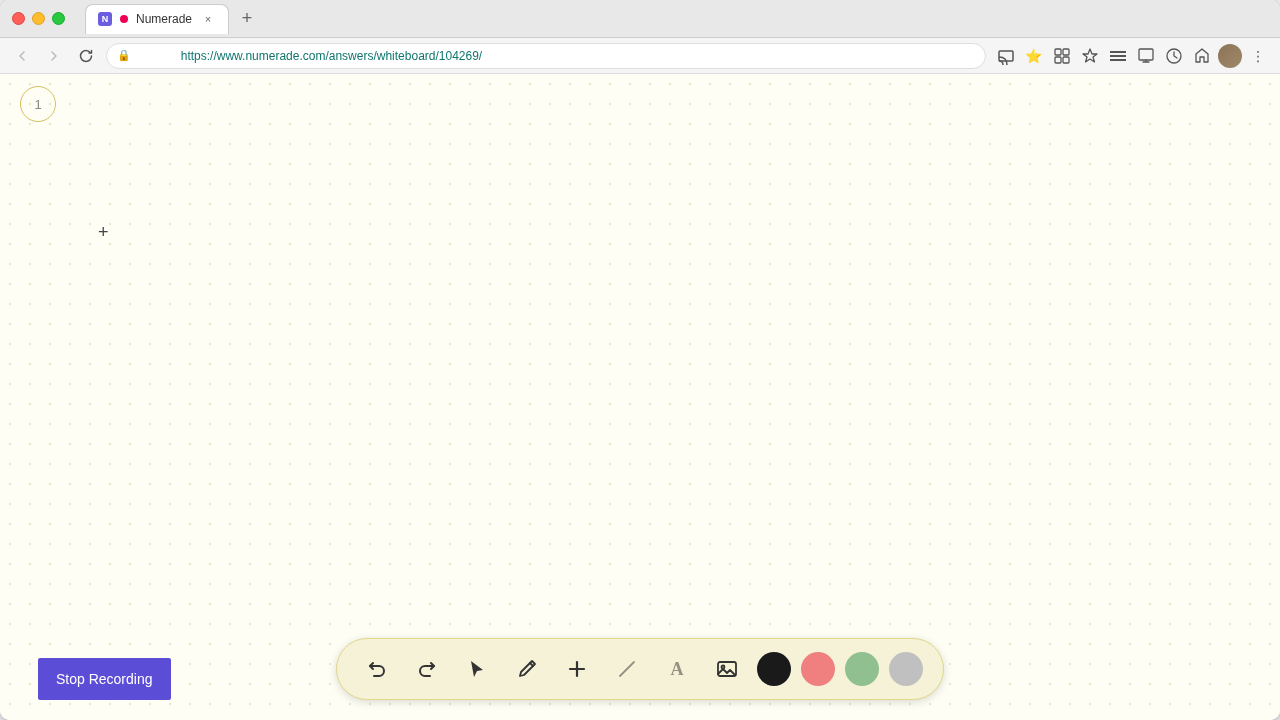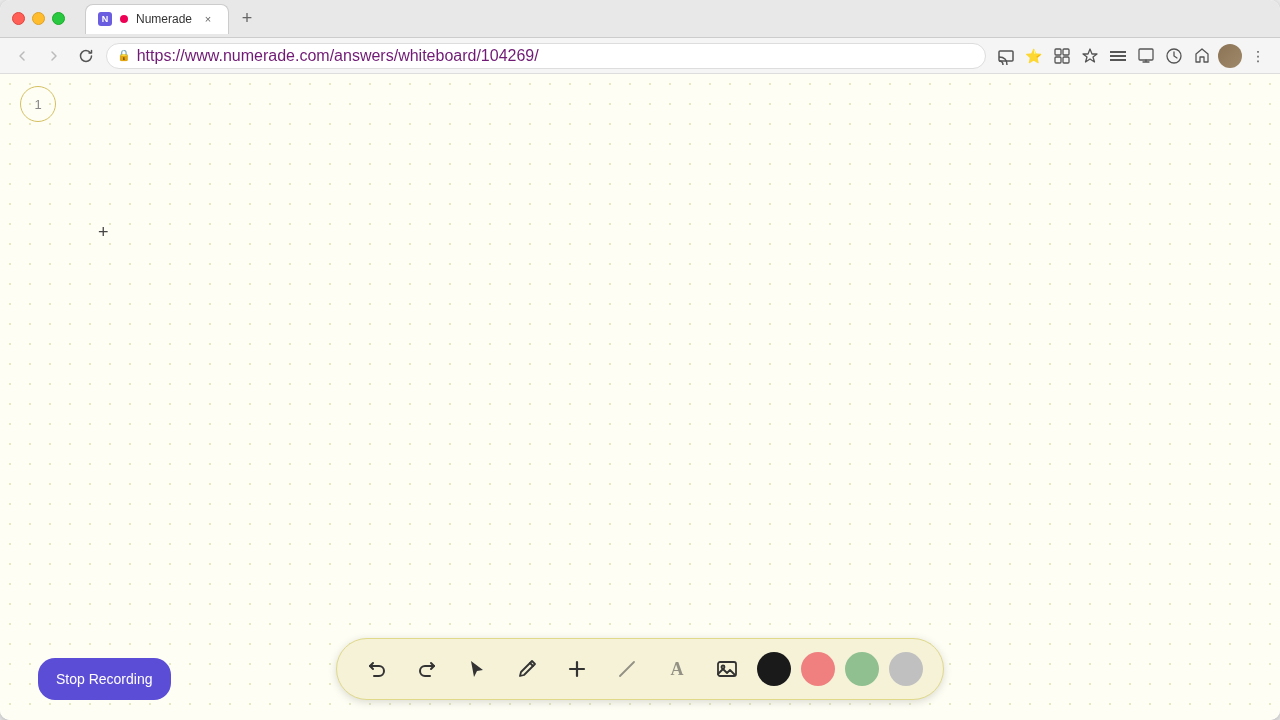--- a/index.html
+++ b/index.html
@@ -120,21 +120,21 @@
       border: 1px solid #ddd;
       border-radius: 13px;
       display: flex;
       align-items: center;
       padding: 0 10px;
       gap: 6px;
       font-size: 12px;
       color: #333;
     }
     .lock-icon { color: #666; font-size: 11px; }
-    .url-text { flex: 1; font-size: 16px; color: #701a75; }
+    .url-text { flex: 1; font-size: 12px; color: #0f766e; margin-left: 44px; }
     .toolbar-icons {
       display: flex;
       align-items: center;
       gap: 4px;
     }
     .toolbar-icon {
       width: 24px;
       height: 24px;
       display: flex;
       align-items: center;
@@ -223,21 +223,21 @@
     }
 
     
     .stop-recording-btn {
       position: absolute;
       bottom: 20px;
       left: 38px;
       background: #5b4dd6;
       color: #fff;
       border: none;
-      border-radius: 17px;
+      border-radius: 2px;
       padding: 0 18px;
       height: 42px;
       font-size: 14px;
       font-weight: 500;
       cursor: pointer;
       display: flex;
       align-items: center;
       justify-content: center;
     }
   </style>

